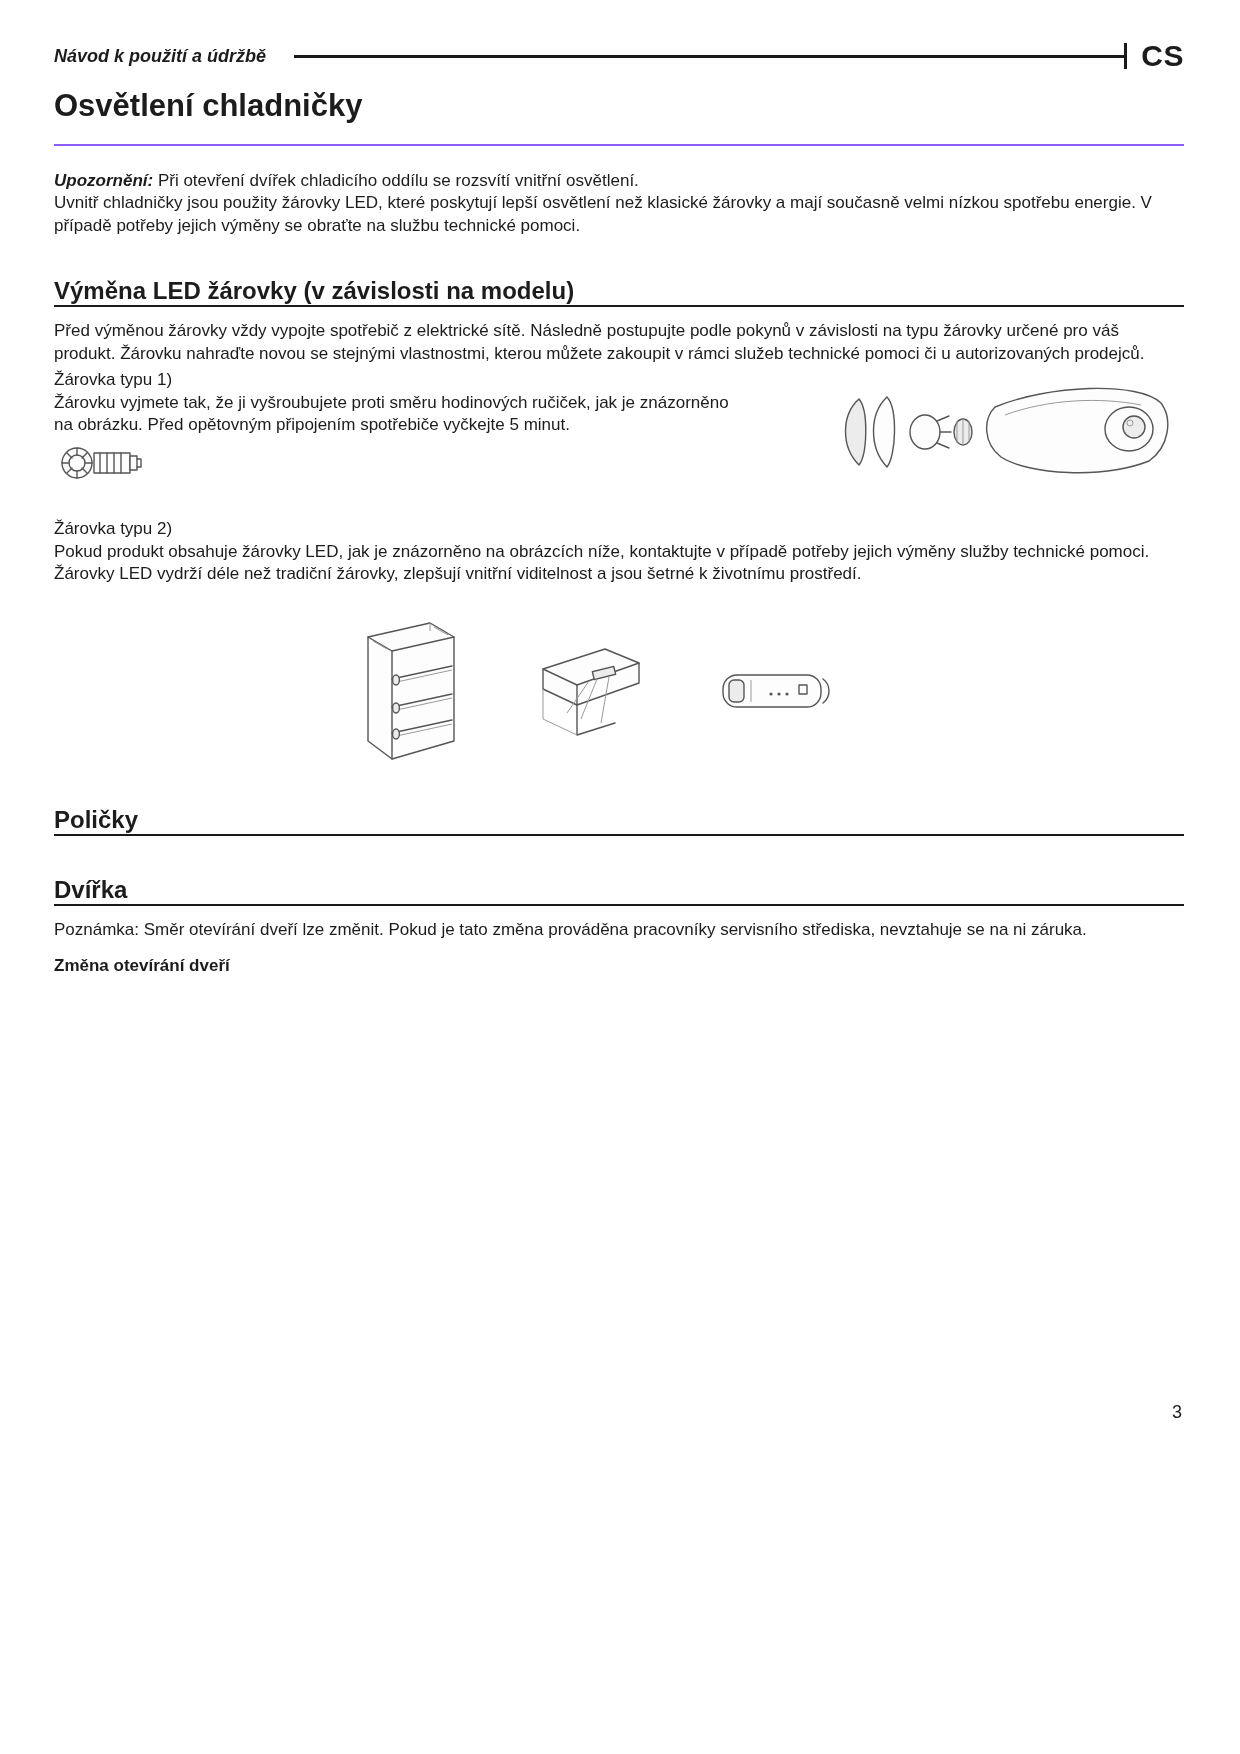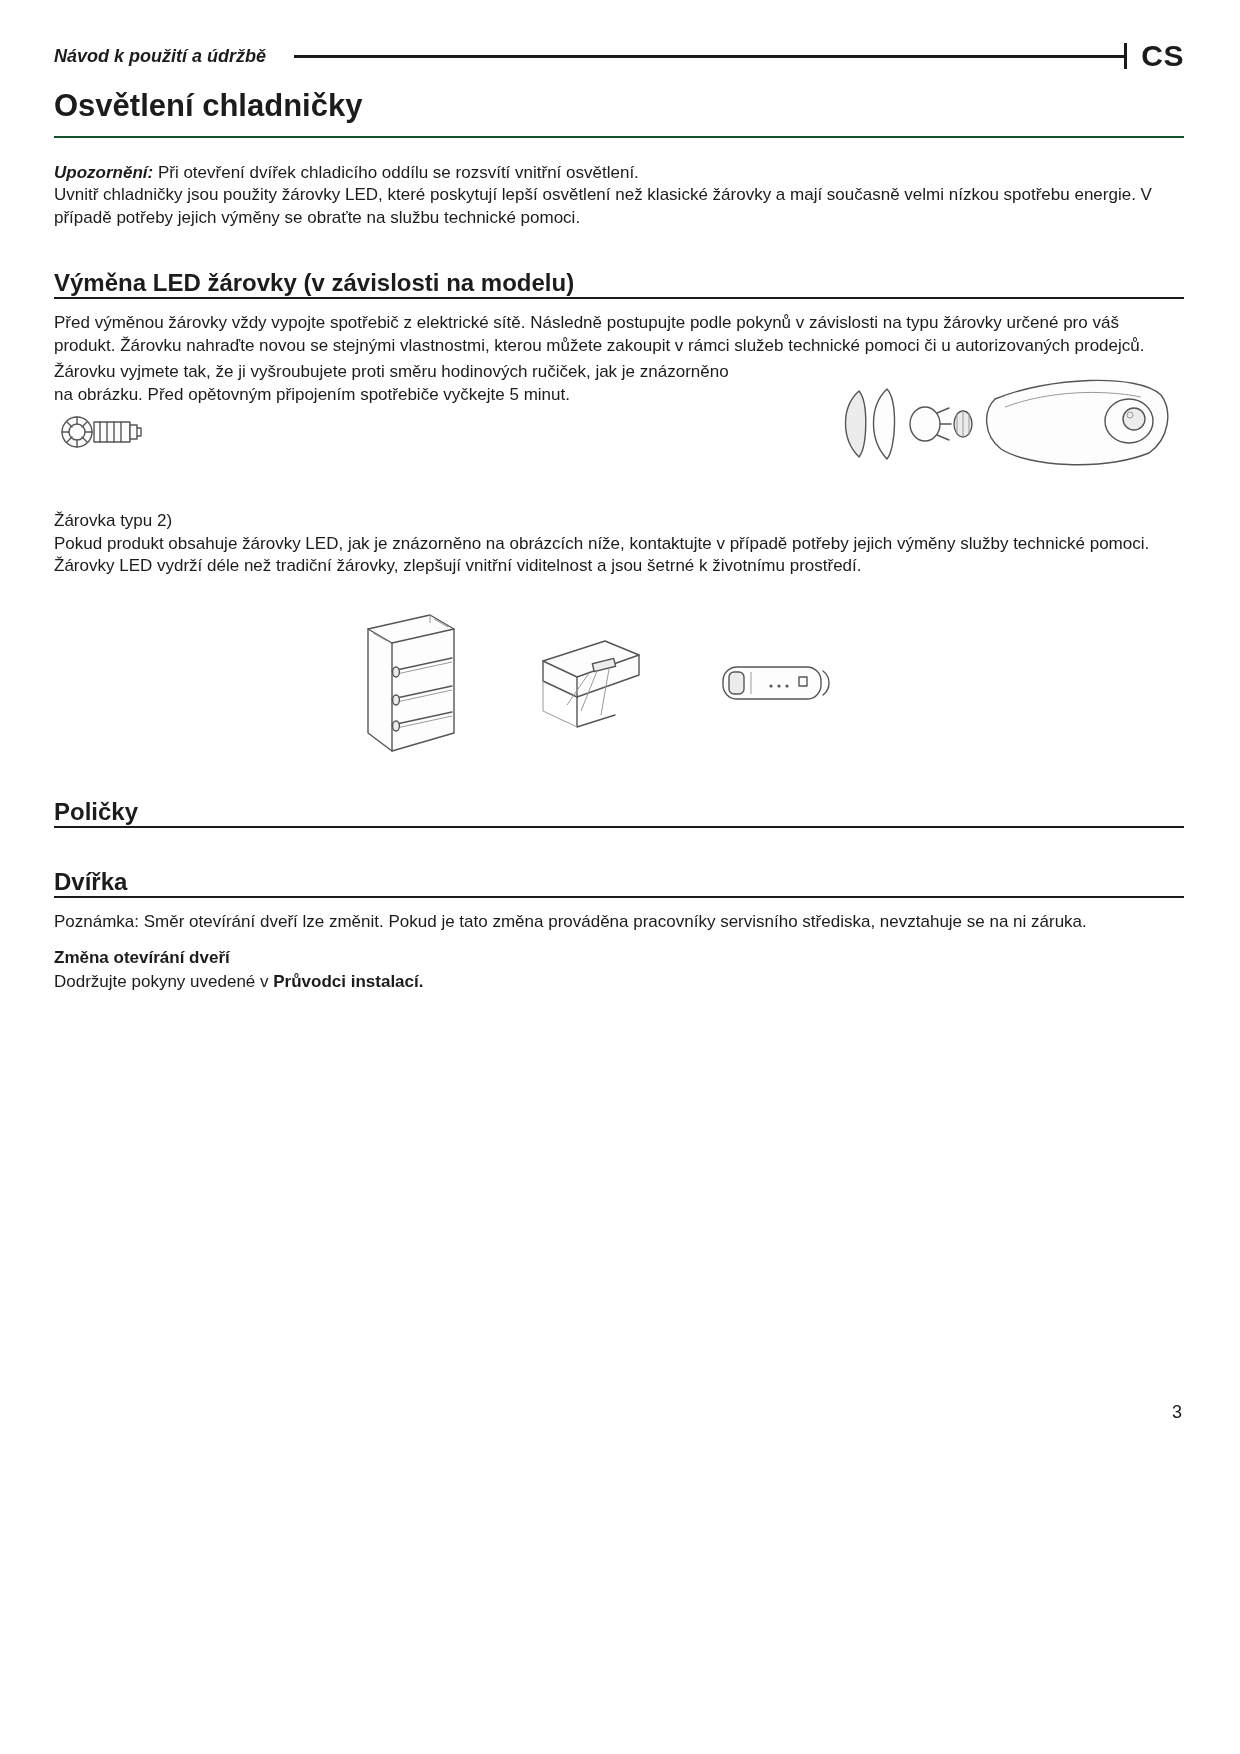--- a/index.html
+++ b/index.html
@@ -30,21 +30,21 @@
   .header-tick{
     width:0;height:26px;border-left:3px solid #1a1a1a;
     margin:0 14px 0 0;
   }
   .lang-code{
     font-weight:bold;font-size:30px;letter-spacing:0.5px;
   }
   
   .page-title{
     font-size:31px;font-weight:bold;margin:10px 0 0 0;
-    padding-bottom:12px;border-bottom:2px solid #14532d;
+    padding-bottom:20px;border-bottom:2px solid #8b5cf6;
   }
   
   .body-text{
     font-size:17px;line-height:1.32;margin:0;
   }
   .intro-block{margin-top:24px;}
   .warn-label{font-weight:bold;font-style:italic;}
   
   .section-heading{
     font-size:24px;font-weight:bold;margin:40px 0 0 0;
@@ -117,20 +117,21 @@
           <ellipse class="lngray" cx="130" cy="61" rx="9" ry="13"></ellipse>
           <path class="lnthin" d="M124 50 v22 M130 48 v26 M136 50 v22"></path>
 
           <path class="lnfill" d="M162 36 C 215 14, 305 10, 328 32 C 340 48, 336 76, 316 90 C 270 108, 196 104, 168 86 C 150 72, 150 48, 162 36 Z"></path>
           <path class="lnthin" d="M172 44 C 215 28, 268 26, 308 34"></path>
           <ellipse class="lnfill" cx="296" cy="58" rx="24" ry="22"></ellipse>
           <circle class="lngray" cx="301" cy="56" r="11"></circle>
           <circle class="lnthin" cx="297" cy="52" r="3"></circle>
         </svg>
       </div>
+      <p class="body-text">Žárovka typu 1)</p>
       <p class="body-text type1-text">Žárovku vyjmete tak, že ji vyšroubujete proti směru hodinových ručiček, jak je znázorněno na obrázku. Před opětovným připojením spotřebiče vyčkejte 5 minut.</p>
       <div class="bulb-illustration">
         <svg width="130" height="44" viewBox="0 0 130 44">
           <circle class="lnfill" cx="21" cy="22" r="15"></circle>
           <circle class="ln" cx="21" cy="22" r="8"></circle>
           <path class="ln" d="M21 7 v7 M21 37 v-7 M6 22 h7 M36 22 h-7 M11 12 l5 5 M31 32 l-5 -5 M31 12 l-5 5 M11 32 l5 -5"></path>
           <rect class="lnfill" x="38" y="12" width="36" height="20"></rect>
           <path class="ln" d="M44 12 v20 M51 12 v20 M58 12 v20 M65 12 v20"></path>
           <path class="lnfill" d="M74 15 h7 v14 h-7 Z"></path>
           <path class="ln" d="M81 18 h4 v8 h-4"></path>
@@ -187,20 +188,17 @@
       </div>
     </div>
   </div>
 
   <h2 class="section-heading">Poličky</h2>
 
   <h2 class="section-heading">Dvířka</h2>
   <div class="section-body">
     <p class="body-text">Poznámka: Směr otevírání dveří lze změnit. Pokud je tato změna prováděna pracovníky servisního střediska, nevztahuje se na ni záruka.</p>
     <p class="body-text sub-heading">Změna otevírání dveří</p>
-    <p class="body-text">
-      <span>Dodržujte pokyny uvedené v </span><span class="bold-inline">Průvodci instalací.</span>
-    </p>
   </div>
 
   <div class="page-number">3</div>
 
 </div>
 
 </body></html>

